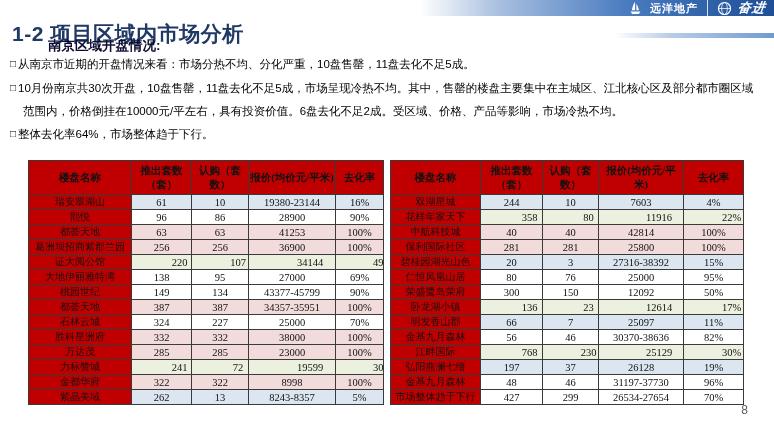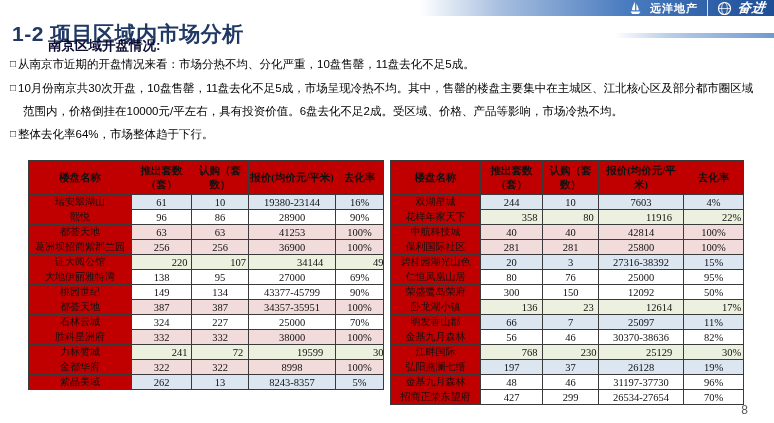--- a/index.html
+++ b/index.html
@@ -173,20 +173,27 @@
             <td class="data-cell">25000</td>
             <td class="data-cell">70%</td>
           </tr>
           <tr class="tint-pink">
             <td class="name-cell">胜科星洲府</td>
             <td class="data-cell">332</td>
             <td class="data-cell">332</td>
             <td class="data-cell">38000</td>
             <td class="data-cell">100%</td>
           </tr>
+          <tr class="tint-pink">
+            <td class="name-cell">万达茂</td>
+            <td class="data-cell">285</td>
+            <td class="data-cell">285</td>
+            <td class="data-cell">23000</td>
+            <td class="data-cell">100%</td>
+          </tr>
           <tr class="tint-green">
             <td class="name-cell">力标赞城</td>
             <td class="data-cell">241</td>
             <td class="data-cell">72</td>
             <td class="data-cell">19599</td>
             <td class="data-cell">30%</td>
           </tr>
           <tr class="tint-pink">
             <td class="name-cell">金都华府</td>
             <td class="data-cell">322</td>
@@ -306,21 +313,21 @@
             <td class="data-cell">19%</td>
           </tr>
           <tr class="tint-white">
             <td class="name-cell">金基九月森林</td>
             <td class="data-cell">48</td>
             <td class="data-cell">46</td>
             <td class="data-cell">31197-37730</td>
             <td class="data-cell">96%</td>
           </tr>
           <tr class="tint-white">
-            <td class="name-cell">招商正荣东望府</td>
+            <td class="name-cell">市场整体趋于下行</td>
             <td class="data-cell">427</td>
             <td class="data-cell">299</td>
             <td class="data-cell">26534-27654</td>
             <td class="data-cell">70%</td>
           </tr>
         </tbody>
     </table>
   </div>
 
   <div class="page-number">8</div>

